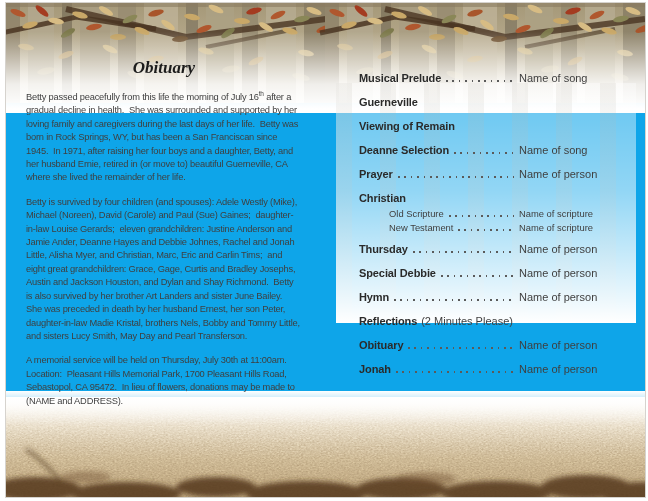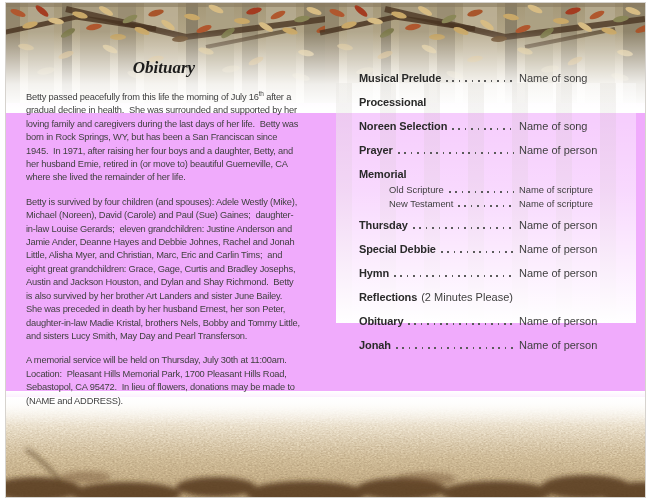--- a/index.html
+++ b/index.html
@@ -1,19 +1,19 @@
 <!DOCTYPE html>
 <html><head>
 <meta charset="utf-8">
 <style>
   html,body{margin:0;padding:0;background:#ffffff;}
   .screenshot{position:relative;width:648px;height:501px;background:#fff;overflow:hidden;
     font-family:"Liberation Sans","DejaVu Sans",sans-serif;}
   .sheet{position:absolute;left:5px;top:2px;right:2px;bottom:3px;border:1px solid #d6d3ce;
-    background:#f0abfc;overflow:hidden;padding-left:8px;}
+    background:#0ea5e9;overflow:hidden;padding-left:8px;}
   
   .banner-svg{position:absolute;top:0;left:0;}
   .banner-fade{position:absolute;top:0;left:0;width:639px;height:110px;
     background:linear-gradient(to bottom,rgba(255,255,255,0) 0%,rgba(255,255,255,0) 26%,
       rgba(255,255,255,.45) 52%,rgba(255,255,255,.85) 74%,#fff 96%);}
   .right-watermark{position:absolute;left:330px;top:80px;width:300px;height:240px;
     background:repeating-linear-gradient(90deg,rgba(141,132,112,.14) 0 16px,rgba(255,255,255,0) 16px 44px);}
   .wm-fade{position:absolute;left:330px;top:80px;width:300px;height:240px;
     background:linear-gradient(to bottom,rgba(255,255,255,.35) 0%,rgba(255,255,255,.55) 45%,#fff 100%);}
   .field-svg{position:absolute;bottom:0;left:0;}
@@ -174,39 +174,42 @@
     <div class="right-page">
       <div class="svc-list">
 
         <div class="svc-row">
           <span class="svc-label">Musical Prelude</span>
           <span class="svc-leader"></span>
           <span class="svc-value">Name of song</span>
         </div>
 
         <div class="svc-row">
-          <span class="svc-label">Processional</span>
-        </div>
-
-
-
-        <div class="svc-row">
-          <span class="svc-label">Noreen Selection</span>
+          <span class="svc-label">Guerneville</span>
+        </div>
+
+        <div class="svc-row">
+          <span class="svc-label">Viewing of Remain</span>
+        </div>
+
+
+        <div class="svc-row">
+          <span class="svc-label">Deanne Selection</span>
           <span class="svc-leader"></span>
           <span class="svc-value">Name of song</span>
         </div>
 
         <div class="svc-row">
           <span class="svc-label">Prayer</span>
           <span class="svc-leader"></span>
           <span class="svc-value">Name of person</span>
         </div>
 
         <div class="svc-row" style="margin-bottom:4px;">
-          <span class="svc-label">Memorial</span>
+          <span class="svc-label">Christian</span>
         </div>
         <div class="svc-subrow">
           <span class="svc-sublabel">Old Scripture</span>
           <span class="svc-leader"></span>
           <span class="svc-value">Name of scripture</span>
         </div>
         <div class="svc-subrow svc-sub-last">
           <span class="svc-sublabel">New Testament</span>
           <span class="svc-leader"></span>
           <span class="svc-value">Name of scripture</span>

